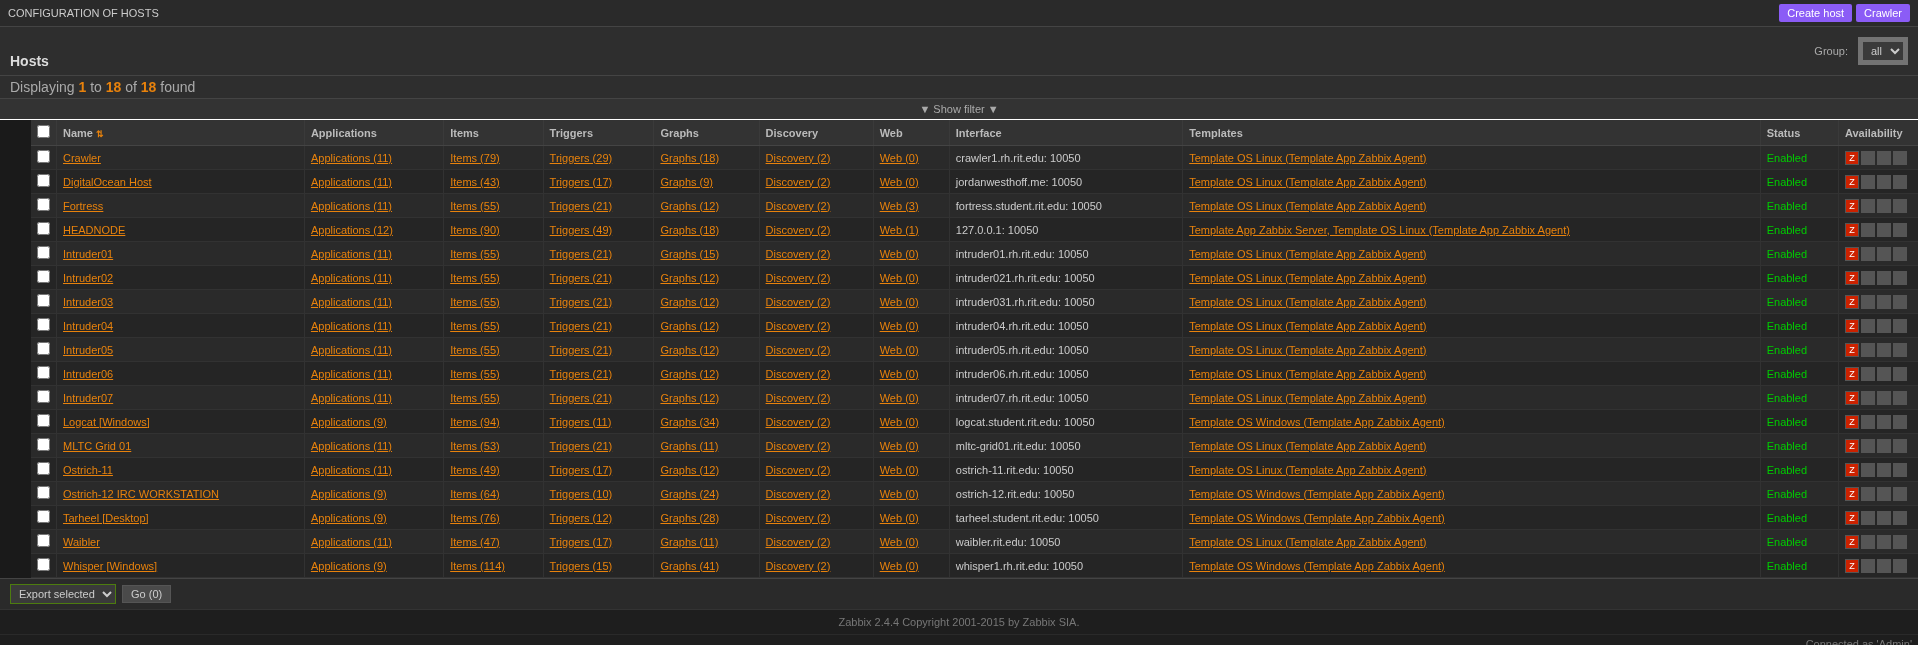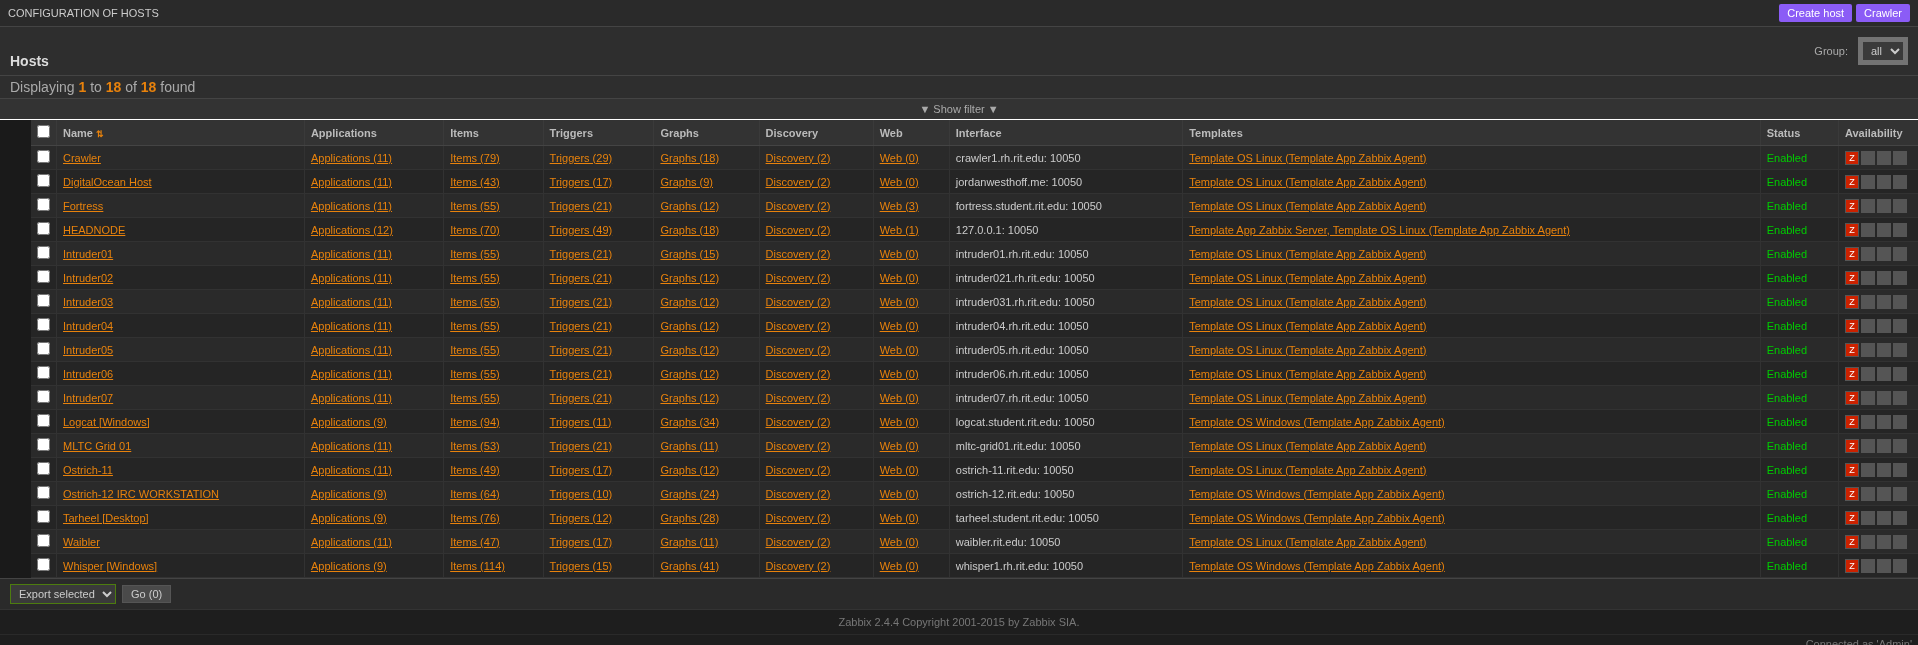--- a/index.html
+++ b/index.html
@@ -251,21 +251,21 @@
               <div class="avail-box avail-gray"></div>
               <div class="avail-box avail-gray"></div>
               <div class="avail-box avail-gray"></div>
             </div>
           </td>
         </tr>
         <tr>
           <td class="checkbox-cell"><input type="checkbox" style=""></td>
           <td><span class="link">HEADNODE</span></td>
           <td><span class="link">Applications (12)</span></td>
-          <td><span class="link">Items (70)</span></td>
+          <td><span class="link">Items (90)</span></td>
           <td><span class="link">Triggers (49)</span></td>
           <td><span class="link">Graphs (18)</span></td>
           <td><span class="link">Discovery (2)</span></td>
           <td><span class="link">Web (1)</span></td>
           <td>127.0.0.1: 10050</td>
           <td><span class="link">Template App Zabbix Server, Template OS Linux (Template App Zabbix Agent)</span></td>
           <td><span class="status-enabled">Enabled</span></td>
           <td>
             <div class="avail-icons">
               <div class="avail-box avail-red">Z</div>

